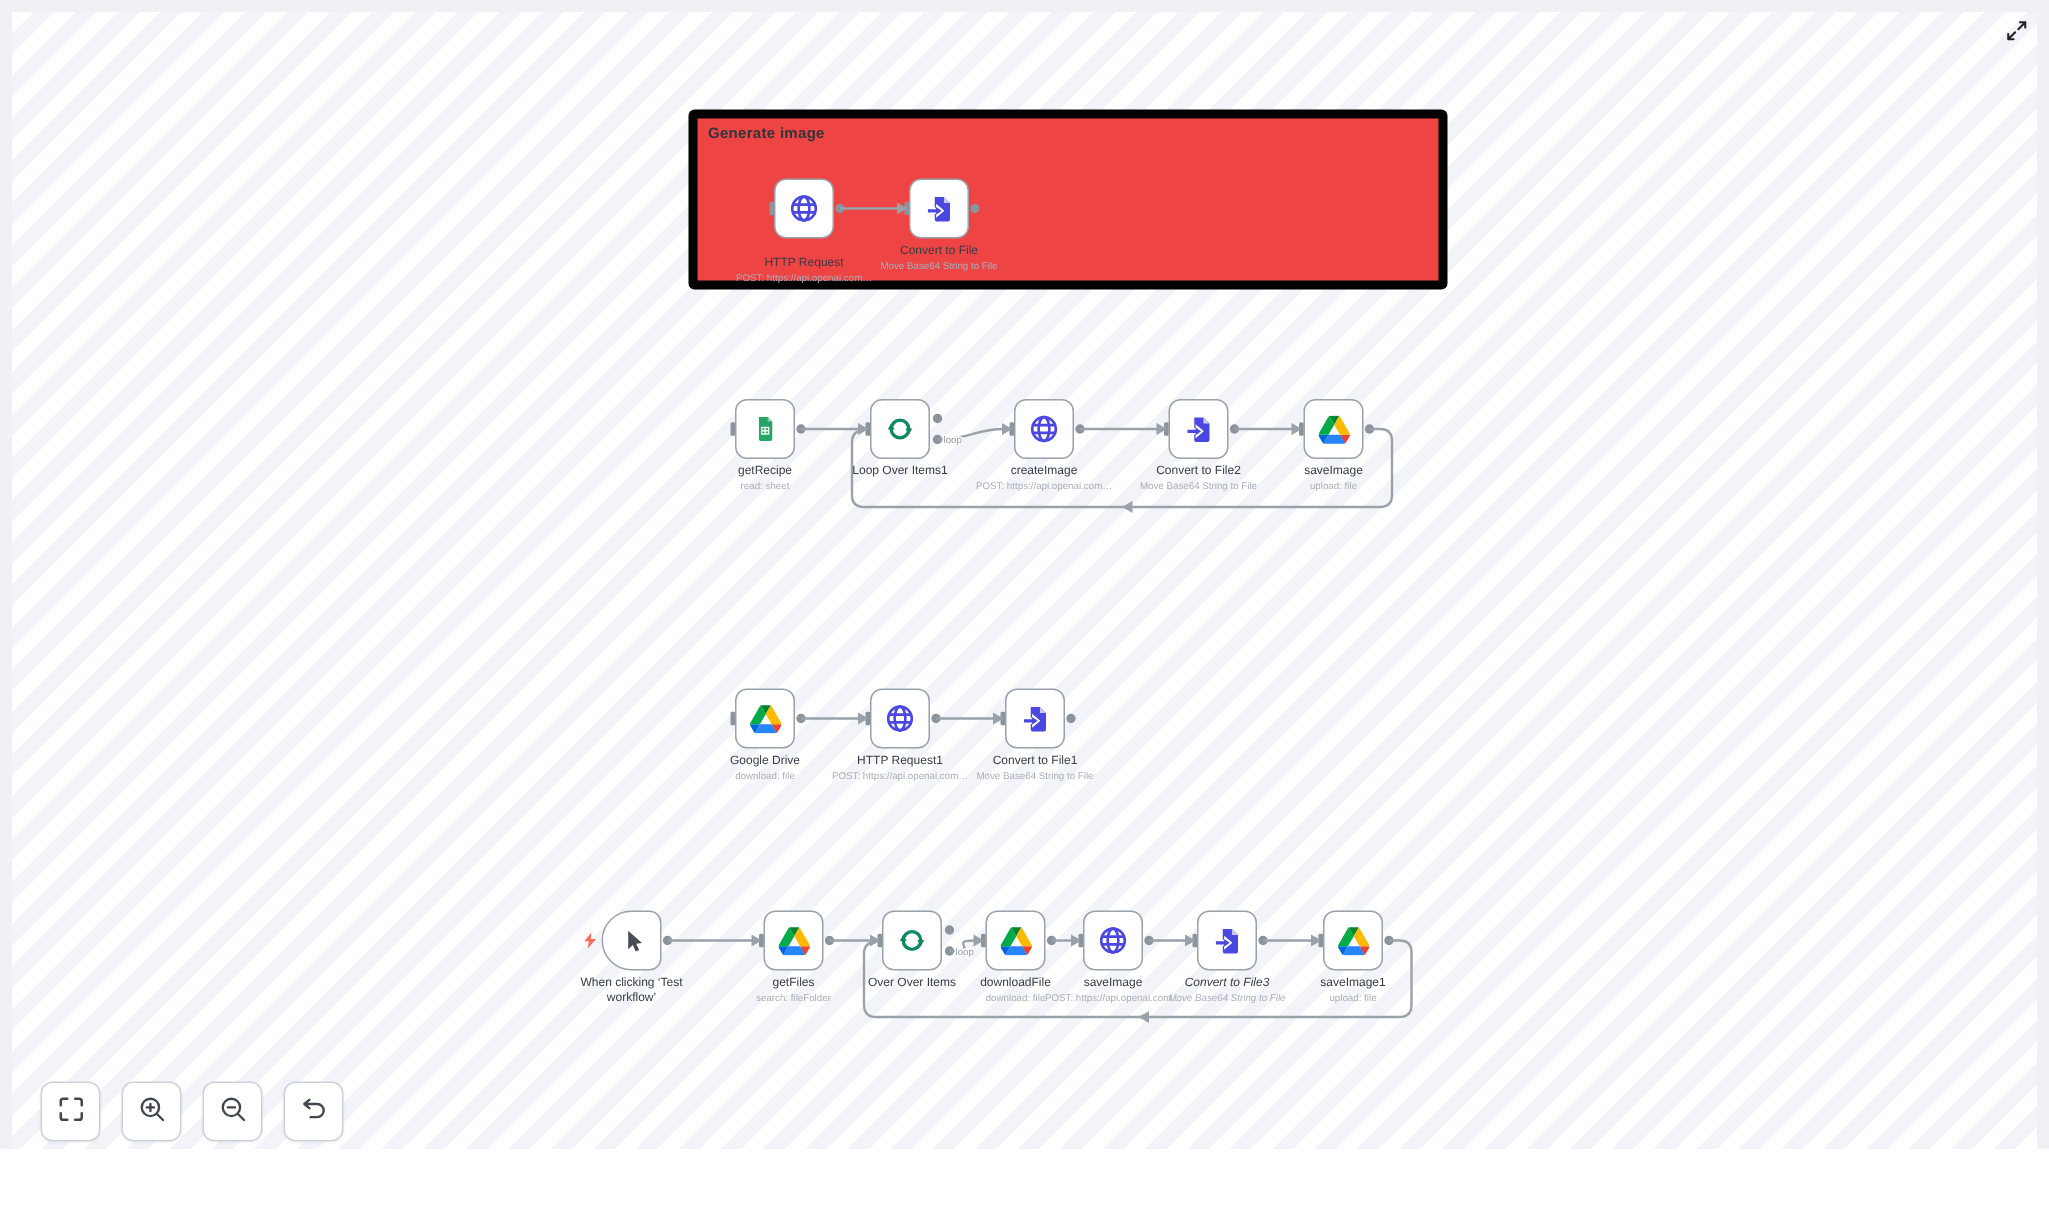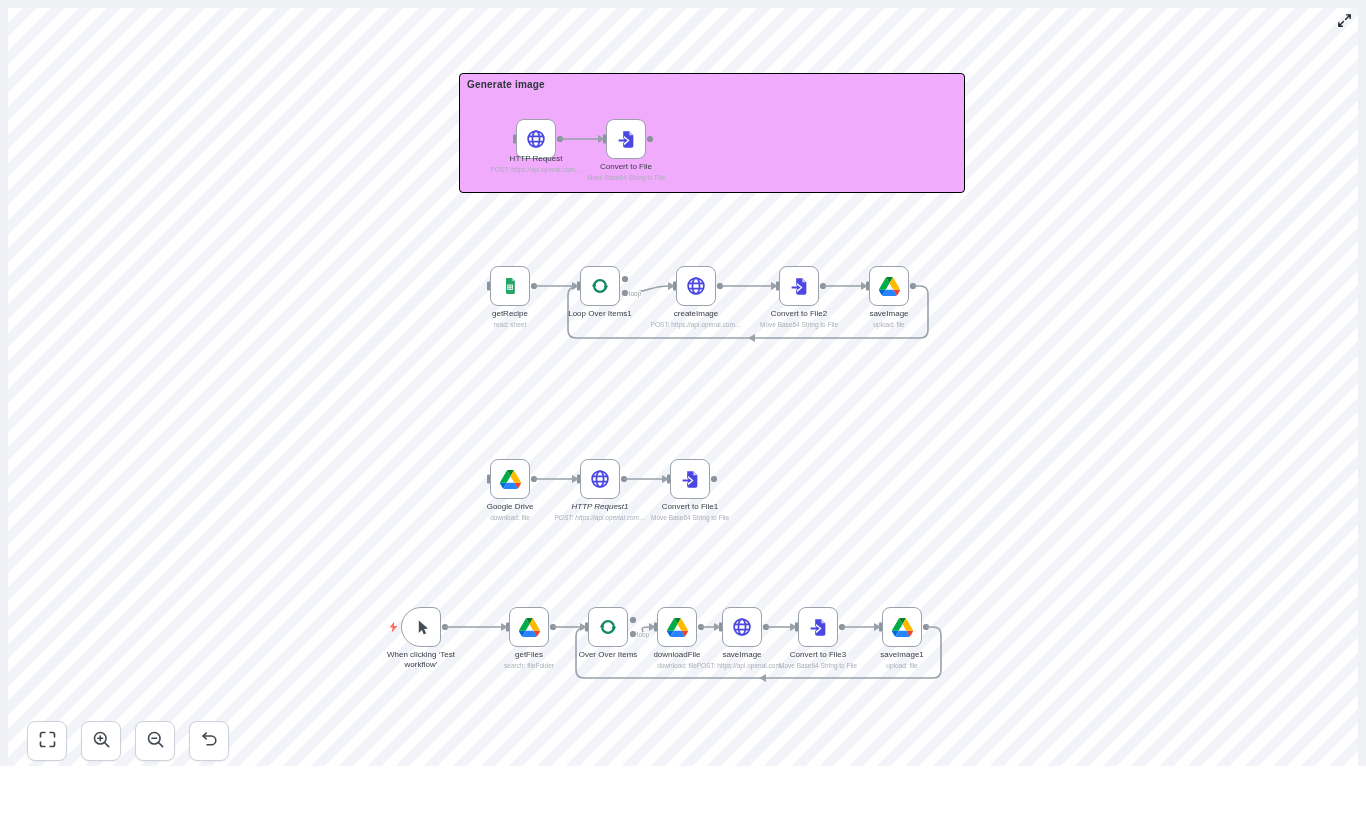--- a/index.html
+++ b/index.html
@@ -14,21 +14,21 @@
     background:#f0f1f4;
   }
   .canvas{
     position:absolute;left:8px;top:8px;right:8px;bottom:0;
     background:repeating-linear-gradient(135deg,#ffffff 0 10px,#f3f4f9 10px 20px);
   }
   #groups-layer,#node-layer{position:absolute;left:0;top:0;width:1366px;height:766px;pointer-events:none;}
   #wires{position:absolute;left:0;top:0;pointer-events:none;}
   .group{
     position:absolute;box-sizing:border-box;
-    background:#f0abfc;border:1px solid #000000;border-radius:4px;
+    background:#ef4444;border:6px solid #000000;border-radius:4px;
     pointer-events:auto;
   }
   .group-title{
     position:absolute;left:7px;top:5px;
     font-size:10px;font-weight:700;color:#30353c;letter-spacing:.2px;
   }
   .node{
     position:absolute;width:40px;height:40px;box-sizing:border-box;
     background:#ffffff;border:1px solid #99a2ab;border-radius:8px;
     display:flex;align-items:center;justify-content:center;
@@ -143,21 +143,21 @@
         <span class="icon">
           <svg viewBox="0 0 24 24" width="22" height="22">
             <g fill="none" stroke="#4b48e2" stroke-width="1.9">
               <circle cx="12" cy="12" r="8.6"></circle>
               <ellipse cx="12" cy="12" rx="3.9" ry="8.6"></ellipse>
               <path d="M3.8 9.2h16.4M3.8 14.8h16.4"></path>
             </g>
           </svg>
         </span>
       </div>
-      <div class="nlabel" style="left: 471px; top: 154px; width: 130px;"><span>HTTP Request</span><span class="nsub">POST: https://api.openai.com…</span></div>
+      <div class="nlabel" style="left: 471px; top: 170px; width: 130px;"><span>HTTP Request</span><span class="nsub">POST: https://api.openai.com…</span></div>
       <div class="node" style="left: 606px; top: 119px;">
         <span class="icon">
           <svg viewBox="0 0 24 24" width="21" height="21">
             <path d="M8.2 2.6h7l4.6 4.6v12.2a2 2 0 0 1-2 2H10.2a2 2 0 0 1-2-2z" fill="#4b48e2"></path>
             <path d="M15.2 2.6l4.6 4.6h-4.6z" fill="#c9cbf7"></path>
             <path d="M1.8 10.9h7.4v-3l6.3 5.3-6.3 5.3v-3H1.8z" fill="#fff"></path>
             <path d="M3 12h6.2v-1.7l4.3 2.9-4.3 2.9v-1.7H3z" fill="#4b48e2"></path>
           </svg>
         </span>
       </div>
@@ -241,21 +241,21 @@
         <span class="icon">
           <svg viewBox="0 0 24 24" width="22" height="22">
             <g fill="none" stroke="#4b48e2" stroke-width="1.9">
               <circle cx="12" cy="12" r="8.6"></circle>
               <ellipse cx="12" cy="12" rx="3.9" ry="8.6"></ellipse>
               <path d="M3.8 9.2h16.4M3.8 14.8h16.4"></path>
             </g>
           </svg>
         </span>
       </div>
-      <div class="nlabel" style="left: 535px; top: 502px; width: 130px; font-style: italic;"><span>HTTP Request1</span><span class="nsub">POST: https://api.openai.com…</span></div>
+      <div class="nlabel" style="left: 535px; top: 502px; width: 130px;"><span>HTTP Request1</span><span class="nsub">POST: https://api.openai.com…</span></div>
       <div class="node" style="left: 670px; top: 459px;">
         <span class="icon">
           <svg viewBox="0 0 24 24" width="21" height="21">
             <path d="M8.2 2.6h7l4.6 4.6v12.2a2 2 0 0 1-2 2H10.2a2 2 0 0 1-2-2z" fill="#4b48e2"></path>
             <path d="M15.2 2.6l4.6 4.6h-4.6z" fill="#c9cbf7"></path>
             <path d="M1.8 10.9h7.4v-3l6.3 5.3-6.3 5.3v-3H1.8z" fill="#fff"></path>
             <path d="M3 12h6.2v-1.7l4.3 2.9-4.3 2.9v-1.7H3z" fill="#4b48e2"></path>
           </svg>
         </span>
       </div>
@@ -325,21 +325,21 @@
       <div class="node" style="left: 798px; top: 607px;">
         <span class="icon">
           <svg viewBox="0 0 24 24" width="21" height="21">
             <path d="M8.2 2.6h7l4.6 4.6v12.2a2 2 0 0 1-2 2H10.2a2 2 0 0 1-2-2z" fill="#4b48e2"></path>
             <path d="M15.2 2.6l4.6 4.6h-4.6z" fill="#c9cbf7"></path>
             <path d="M1.8 10.9h7.4v-3l6.3 5.3-6.3 5.3v-3H1.8z" fill="#fff"></path>
             <path d="M3 12h6.2v-1.7l4.3 2.9-4.3 2.9v-1.7H3z" fill="#4b48e2"></path>
           </svg>
         </span>
       </div>
-      <div class="nlabel" style="left: 753px; top: 650px; width: 130px;"><span>Convert to File3</span><span class="nsub">Move Base64 String to File</span></div>
+      <div class="nlabel" style="left: 753px; top: 650px; width: 130px; font-style: italic;"><span>Convert to File3</span><span class="nsub">Move Base64 String to File</span></div>
       <div class="node" style="left: 882px; top: 607px;">
         <span class="icon">
           <svg viewBox="0 0 87.3 78" width="21" height="19">
             <path fill="#0066da" d="M6.6 66.85l3.85 6.65c.8 1.4 1.95 2.5 3.3 3.3l13.75-23.8H0c0 1.55.4 3.1 1.2 4.5z"></path>
             <path fill="#00ac47" d="M43.65 25L29.9 1.2c-1.35.8-2.5 1.9-3.3 3.3l-25.4 44A9.06 9.06 0 000 53h27.5z"></path>
             <path fill="#ea4335" d="M73.55 76.8c1.35-.8 2.5-1.9 3.3-3.3l1.6-2.75L86.1 57.5c.8-1.4 1.2-2.95 1.2-4.5H59.8l5.85 11.5z"></path>
             <path fill="#00832d" d="M43.65 25l13.75-23.8c-1.35-.8-2.9-1.2-4.5-1.2h-18.5c-1.6 0-3.15.45-4.5 1.2z"></path>
             <path fill="#2684fc" d="M59.8 53H27.5L13.75 76.8c1.35.8 2.9 1.2 4.5 1.2h50.8c1.6 0 3.15-.45 4.5-1.2z"></path>
             <path fill="#ffba00" d="M73.4 26.5l-12.7-22c-.8-1.4-1.95-2.5-3.3-3.3L43.65 25l16.15 28h27.45c0-1.55-.4-3.1-1.2-4.5z"></path>
           </svg>

